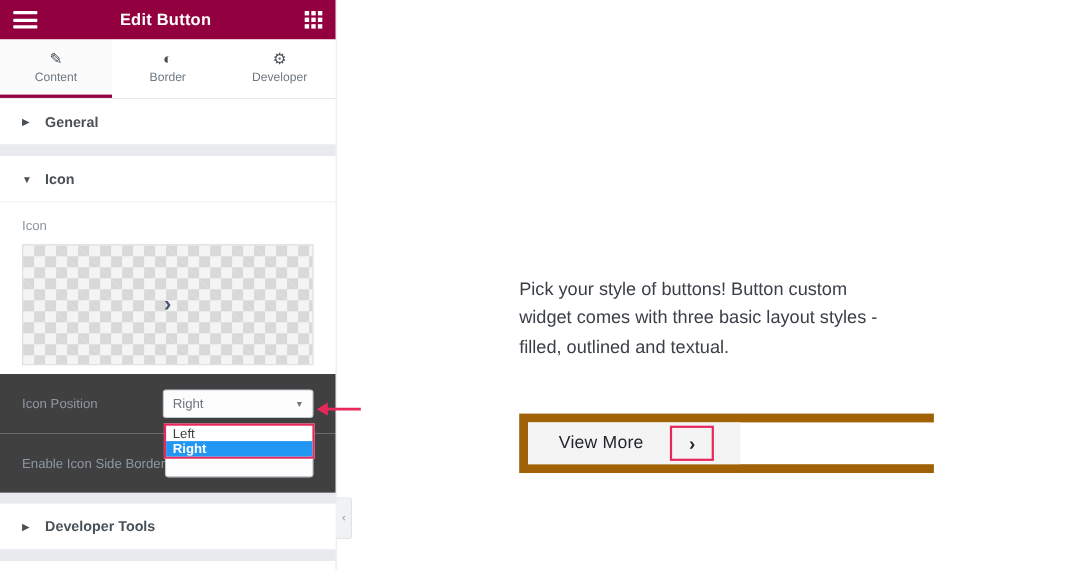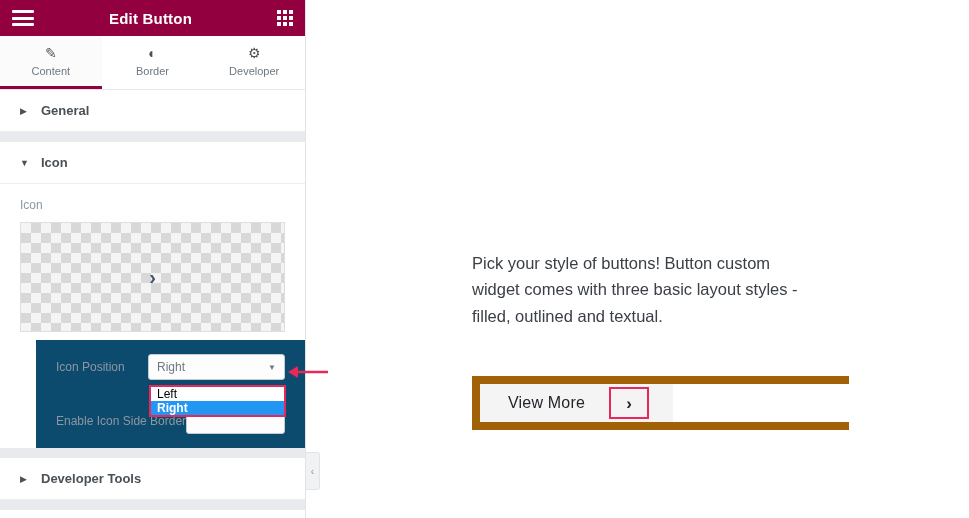--- a/index.html
+++ b/index.html
@@ -67,21 +67,21 @@
       linear-gradient(45deg, #d8d8d8 25%, transparent 25%, transparent 75%, #d8d8d8 75%);
     background-size: 20px 20px;
     background-position: 0 0, 10px 10px;
     display: flex; align-items: center; justify-content: center;
     cursor: pointer;
   }
   .icon-preview .chev { color: #47566b; font-size: 20px; font-weight: 700; line-height: 1; }
 
   
   .ctrl-row { display: flex; align-items: center; justify-content: space-between;
-              padding: 14px 20px; background: #0c4a6e; position: relative; margin-left: 36px; }
+              padding: 14px 20px; background: #404040; position: relative; }
   .ctrl-label { font-size: 12px; color: #8d97a1; white-space: nowrap; }
 
   .select-box {
     width: 137px; height: 26px; border: 1px solid #c3cbd3; border-radius: 3px;
     background: #fdfdfd; display: flex; align-items: center;
     justify-content: space-between; padding: 0 8px; cursor: pointer;
   }
   .select-value { font-size: 12px; color: #6d7882; }
   .select-caret { font-size: 8px; color: #6d7882; }
 
@@ -89,21 +89,21 @@
     width: 137px; height: 26px; border: 1px solid #c3cbd3; border-radius: 3px;
     background: #fdfdfd;
   }
 
   
   .dropdown {
     position: absolute; left: 149px; top: 385px; width: 137px;
     border: 2px solid #e8275a; background: #ffffff; z-index: 40;
   }
   .dropdown .opt { height: 14px; font-size: 12px; line-height: 14px;
-                   padding: 0 0 0 6px; color: #000000; cursor: pointer; }
+                   padding: 0 0 0 6px; color: #404040; cursor: pointer; }
   .dropdown .opt.selected { background: #2196f3; color: #ffffff; font-weight: 700; }
 
   
   .arrow-annot { position: absolute; left: 288px; top: 364px; width: 42px; height: 16px; z-index: 45; }
 
   
   .collapse-handle {
     position: absolute; left: 306px; top: 452px; width: 14px; height: 38px;
     background: #f1f2f4; border: 1px solid #e0e3e8; border-left: none;
     border-radius: 0 3px 3px 0;

